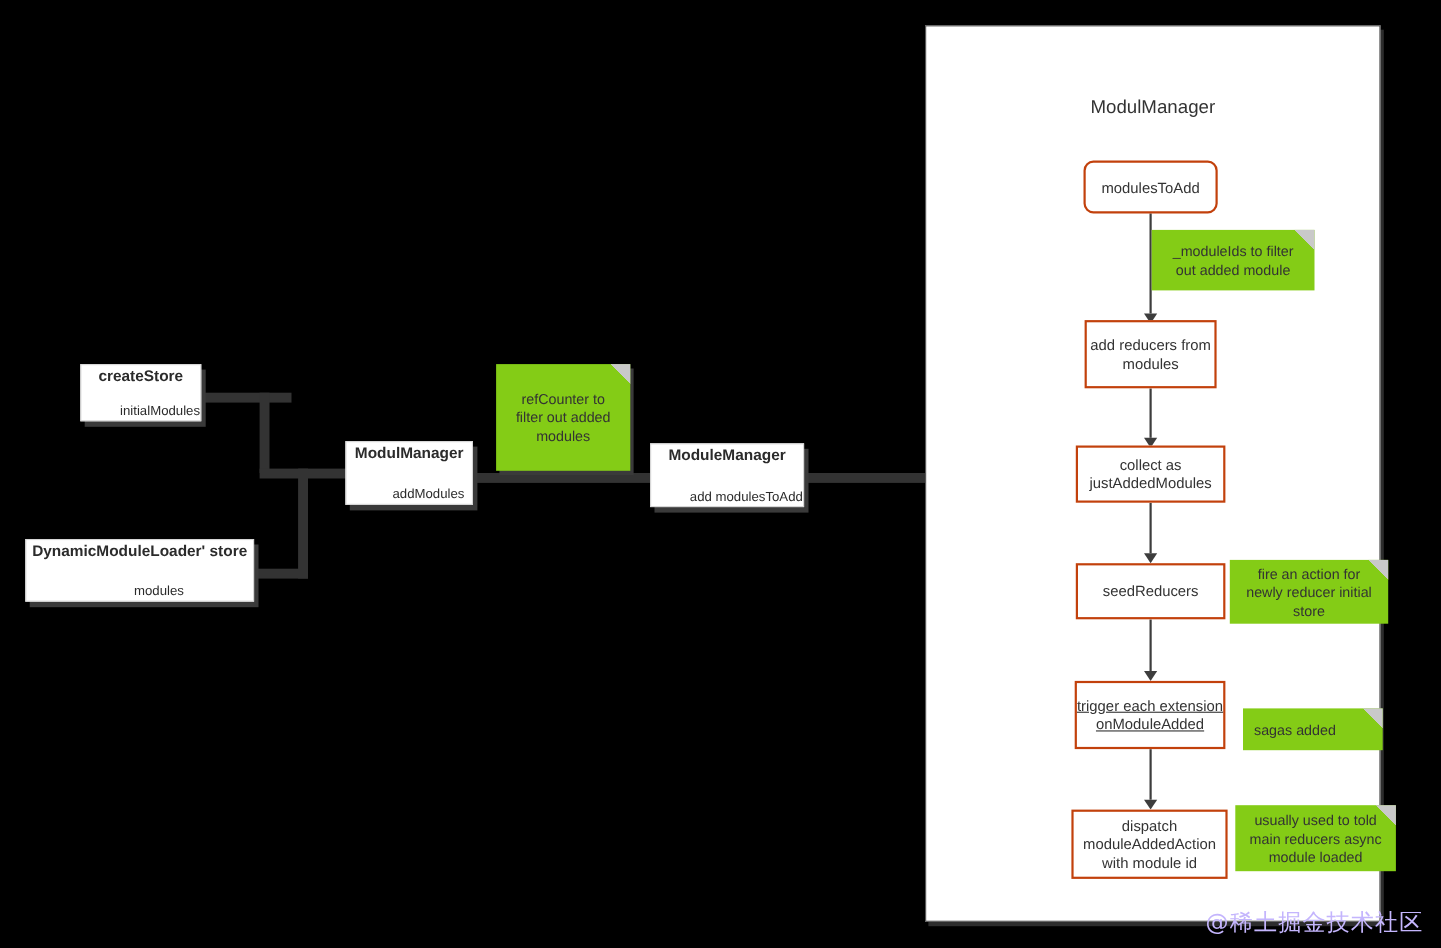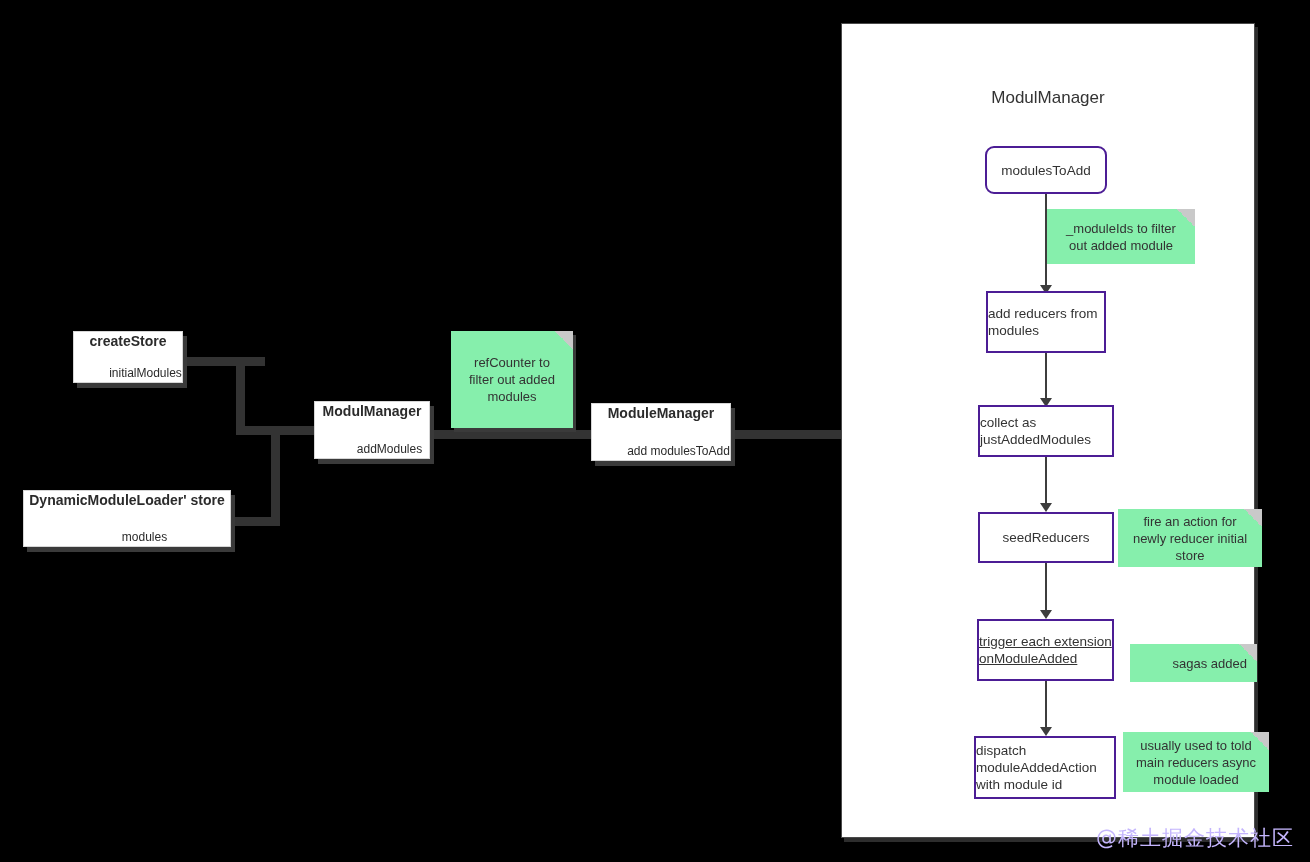--- a/index.html
+++ b/index.html
@@ -24,25 +24,25 @@
     color:#2b2b2b;
     box-shadow:4px 5px 0 0 #3a3a3a;
     z-index:4;
   }
   .node .t1{font-weight:bold;font-size:14px;line-height:18px;}
   .node .t2{font-weight:normal;font-size:12px;line-height:18px;margin-left:35px;}
 
   
   .sticky{
     position:absolute;
-    background:#86efac;
+    background:#84cc16;
     color:#333;
     font-size:13px;line-height:17px;
     text-align:center;
-    display:flex;align-items:center;justify-content:flex-end;
+    display:flex;align-items:center;justify-content:flex-start;
     padding:6px 10px;box-sizing:border-box;
     z-index:6;
   }
   .sticky .fold{
     position:absolute;top:0;right:0;width:18px;height:18px;
     background:linear-gradient(225deg,#c9c9c9 0 50%,transparent 50% 100%);
   }
   .sticky.shadow{box-shadow:3px 4px 0 0 #3a3a3a;}
   .sticky span{position:relative;z-index:2;}
 
@@ -58,23 +58,24 @@
   }
   .panel-title{
     position:absolute;left:0;right:0;top:64px;
     text-align:center;font-size:17px;color:#333;
   }
 
   
   .fbox{
     position:absolute;
     background:#ffffff;
-    border:2px solid #4c1d95;
+    border:2px solid #c2410c;
     box-sizing:border-box;
     display:flex;align-items:center;justify-content:center;
+    text-align:center;
     font-size:13.5px;line-height:17px;color:#333;
     z-index:5;
   }
   .fbox.round{border-radius:9px;}
 
   
   .arrow{position:absolute;z-index:4;}
   .arrow .shaft{position:absolute;left:50%;top:0;width:2px;margin-left:-1px;background:#3d3d3d;}
   .arrow .head{
     position:absolute;left:50%;margin-left:-6px;bottom:0;

